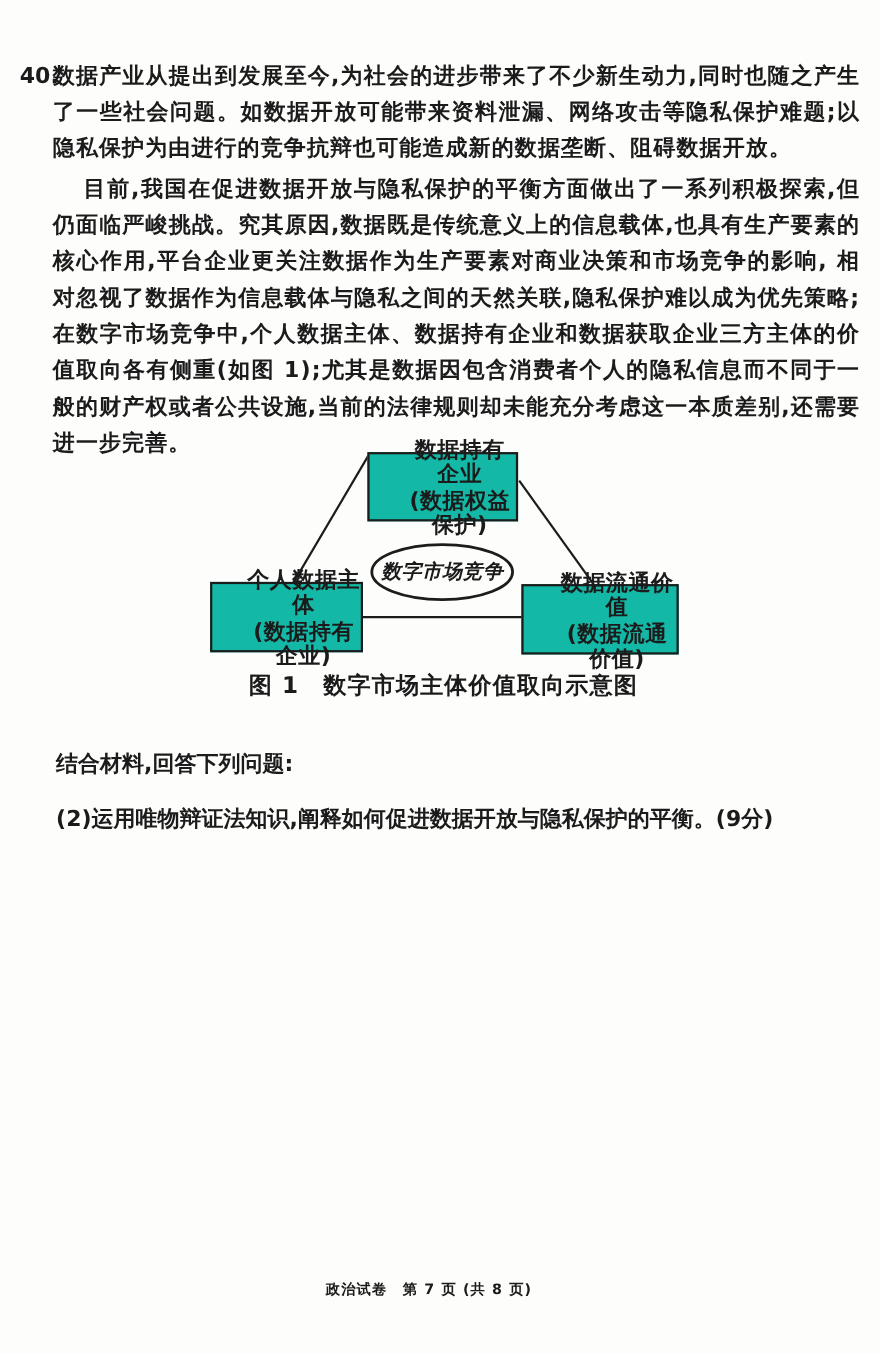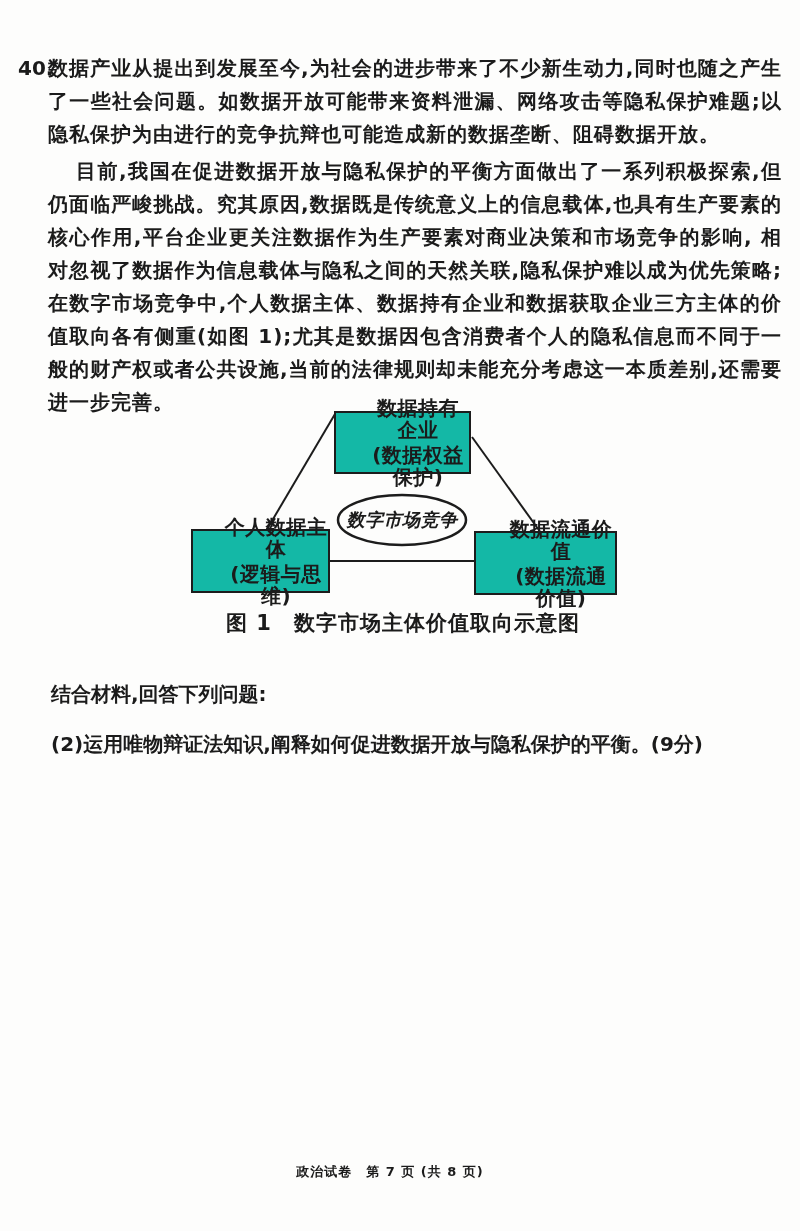--- a/index.html
+++ b/index.html
@@ -151,21 +151,21 @@
       <ellipse cx="402" cy="120" rx="64" ry="25" fill="#fdfdfc" stroke="#1c1c1c" stroke-width="2.5"></ellipse>
     </svg>
 
     <div class="node node-top">
       <span>数据持有企业</span>
       <span>(数据权益保护)</span>
     </div>
 
     <div class="node node-left">
       <span>个人数据主体</span>
-      <span>(逻辑与思维)</span>
+      <span>(数据持有企业)</span>
     </div>
 
     <div class="node node-right">
       <span>数据流通价值</span>
       <span>(数据流通价值)</span>
     </div>
 
     <div class="ellipse-label">数字市场竞争</div>
 
     <div class="figure-caption">图 1　数字市场主体价值取向示意图</div>

